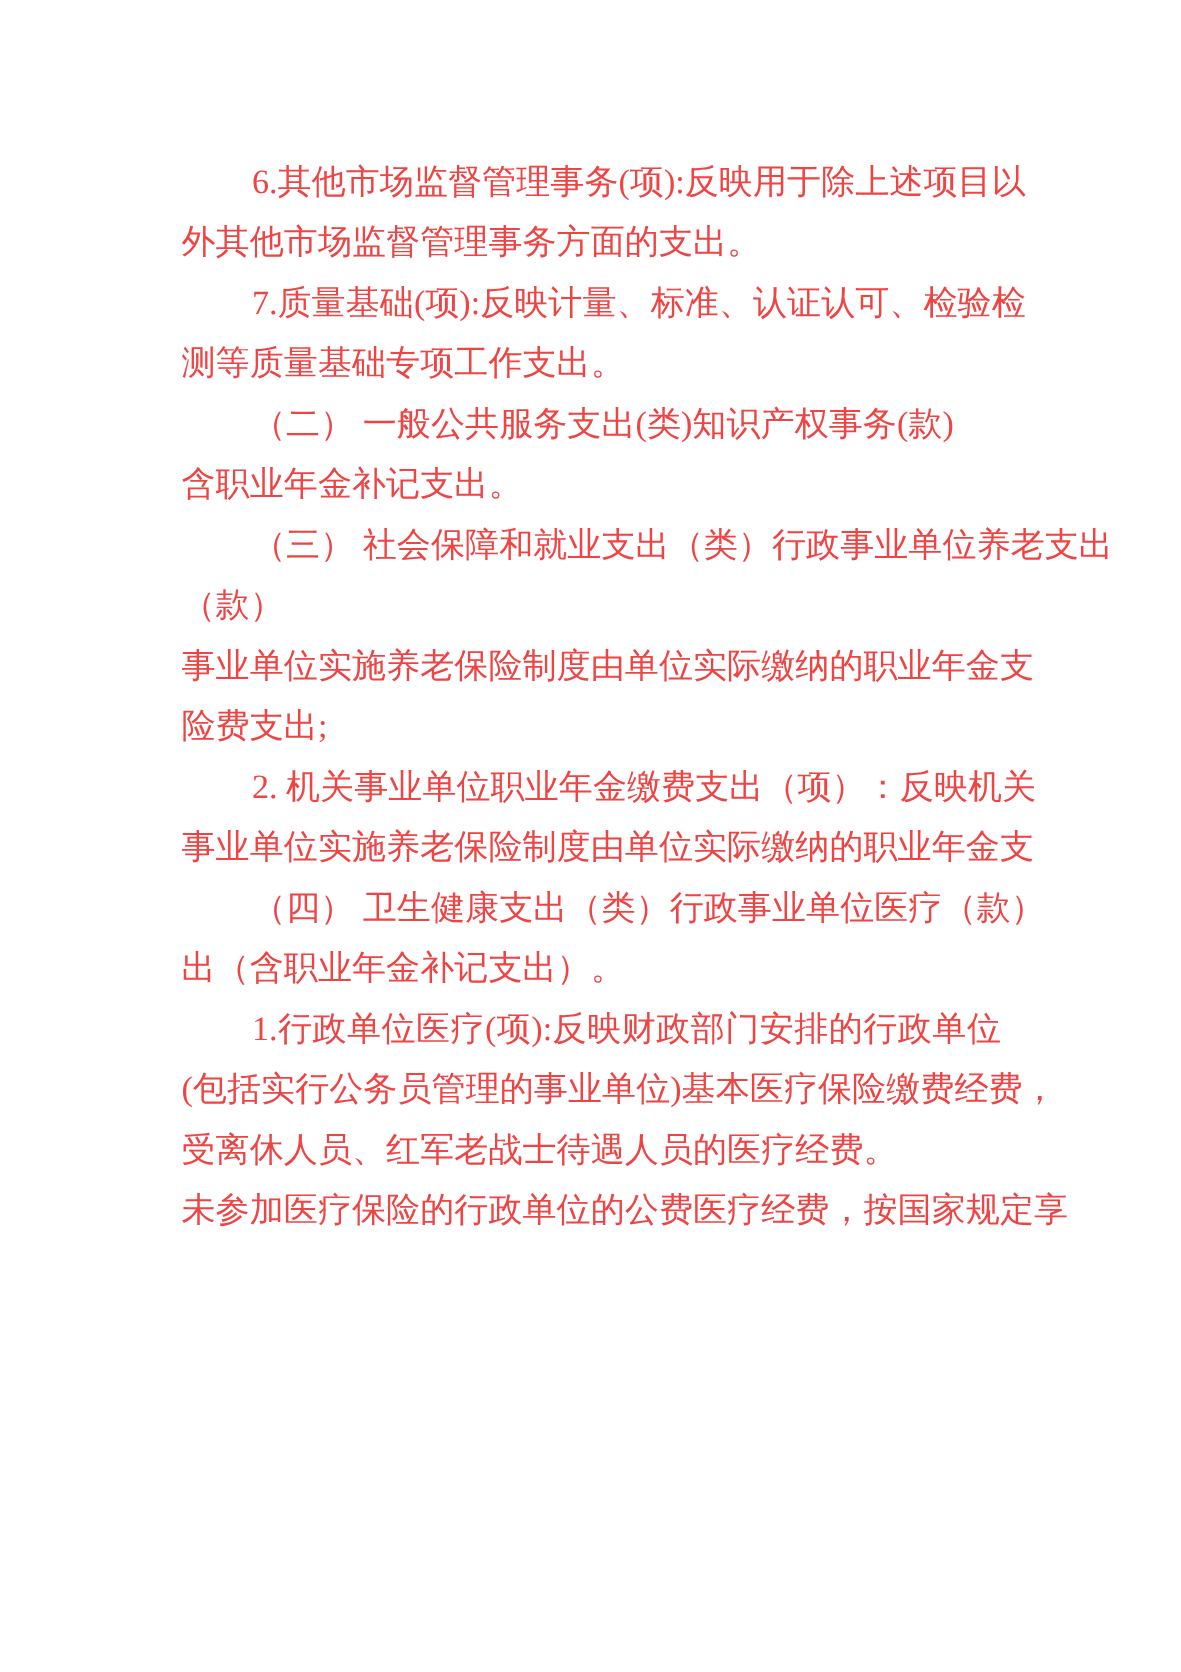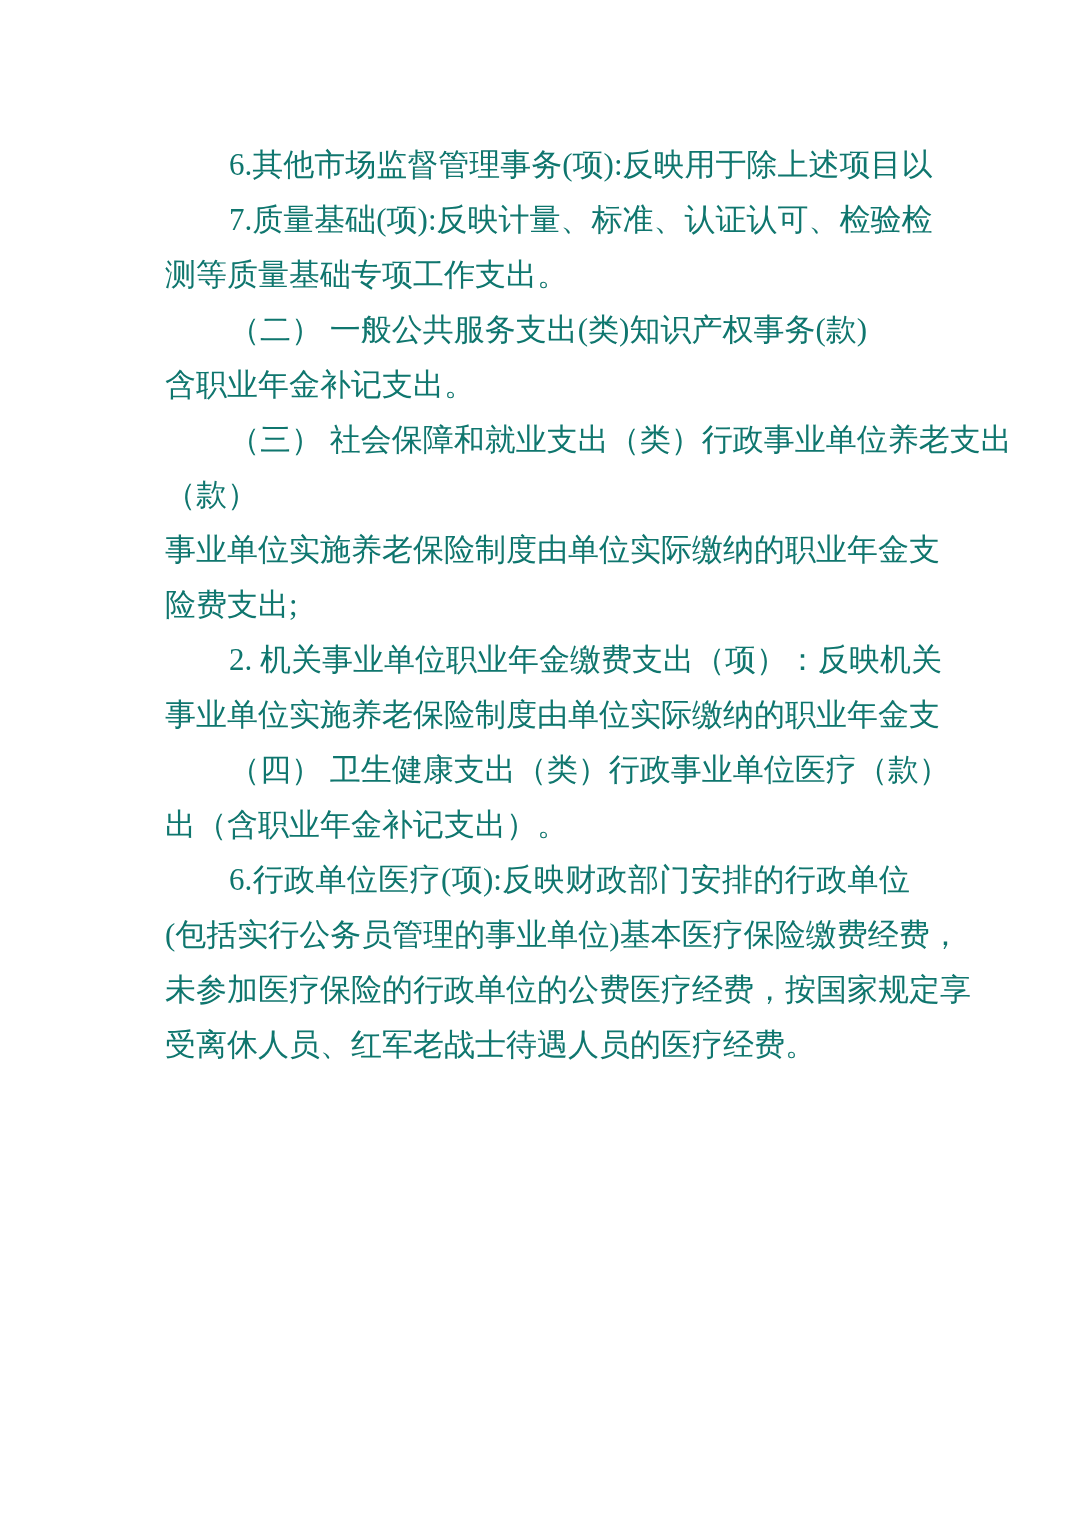--- a/index.html
+++ b/index.html
@@ -12,21 +12,21 @@
     width: 1074px;
     height: 1520px;
     background: #ffffff;
     overflow: hidden;
   }
   .content {
     position: absolute;
     left: 165px;
     top: 137px;
     width: 745px;
-    color: #0f766e;
+    color: #ef4444;
     font-family: "Liberation Serif", "DejaVu Serif", serif;
     font-size: 31px;
     line-height: 55px;
   }
   .line {
     height: 55px;
     white-space: nowrap;
     word-break: keep-all;
     text-align: left;
   }
@@ -41,30 +41,31 @@
   .line.bold {
     font-weight: normal;
   }
 </style>
 </head>
 <body>
 
 <div class="page">
   <div class="content" id="content">
       <div class="line indent justify">6.其他市场监督管理事务(项):反映用于除上述项目以</div>
+      <div class="line">外其他市场监督管理事务方面的支出。</div>
       <div class="line indent justify">7.质量基础(项):反映计量、标准、认证认可、检验检</div>
       <div class="line">测等质量基础专项工作支出。</div>
       <div class="line indent bold">（二） 一般公共服务支出(类)知识产权事务(款)</div>
       <div class="line">含职业年金补记支出。</div>
       <div class="line indent justify bold">（三） 社会保障和就业支出（类）行政事业单位养老支出</div>
       <div class="line bold">（款）</div>
       <div class="line justify">事业单位实施养老保险制度由单位实际缴纳的职业年金支</div>
       <div class="line">险费支出;</div>
       <div class="line indent justify">2. 机关事业单位职业年金缴费支出（项）：反映机关</div>
       <div class="line justify">事业单位实施养老保险制度由单位实际缴纳的职业年金支</div>
       <div class="line indent bold">（四） 卫生健康支出（类）行政事业单位医疗（款）</div>
       <div class="line">出（含职业年金补记支出）。</div>
-      <div class="line indent justify">6.行政单位医疗(项):反映财政部门安排的行政单位</div>
+      <div class="line indent justify">1.行政单位医疗(项):反映财政部门安排的行政单位</div>
       <div class="line justify">(包括实行公务员管理的事业单位)基本医疗保险缴费经费，</div>
+      <div class="line">受离休人员、红军老战士待遇人员的医疗经费。</div>
       <div class="line justify">未参加医疗保险的行政单位的公费医疗经费，按国家规定享</div>
-      <div class="line">受离休人员、红军老战士待遇人员的医疗经费。</div>
     </div>
 </div>
 
 </body></html>

